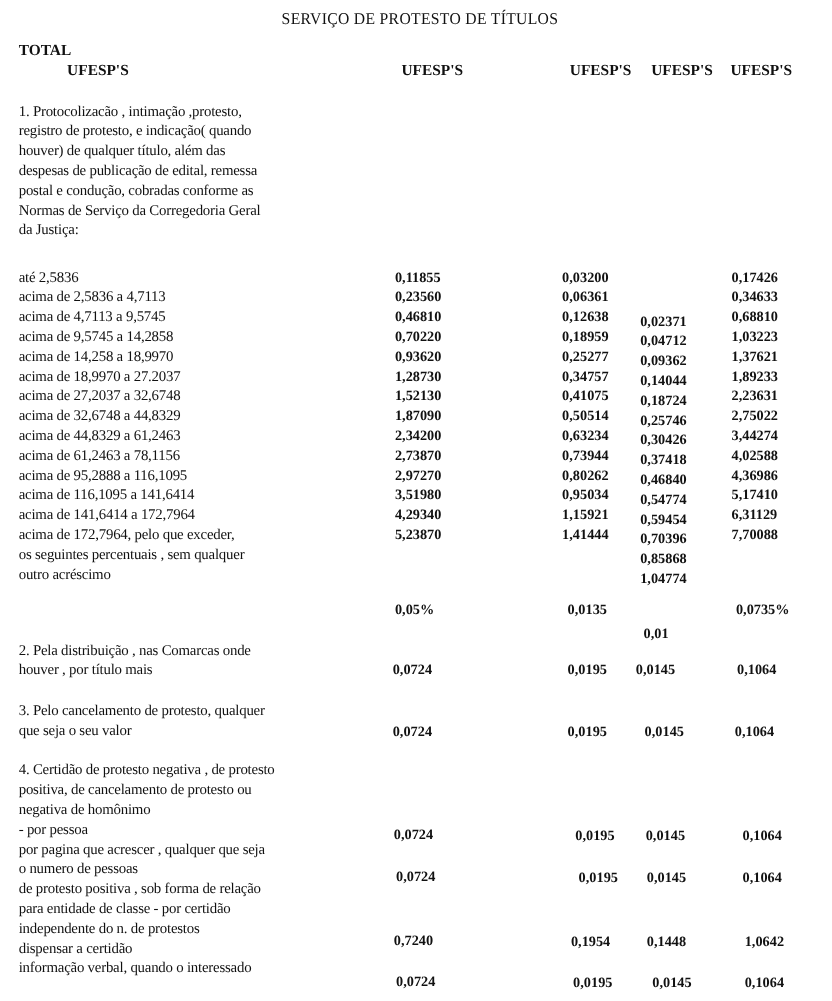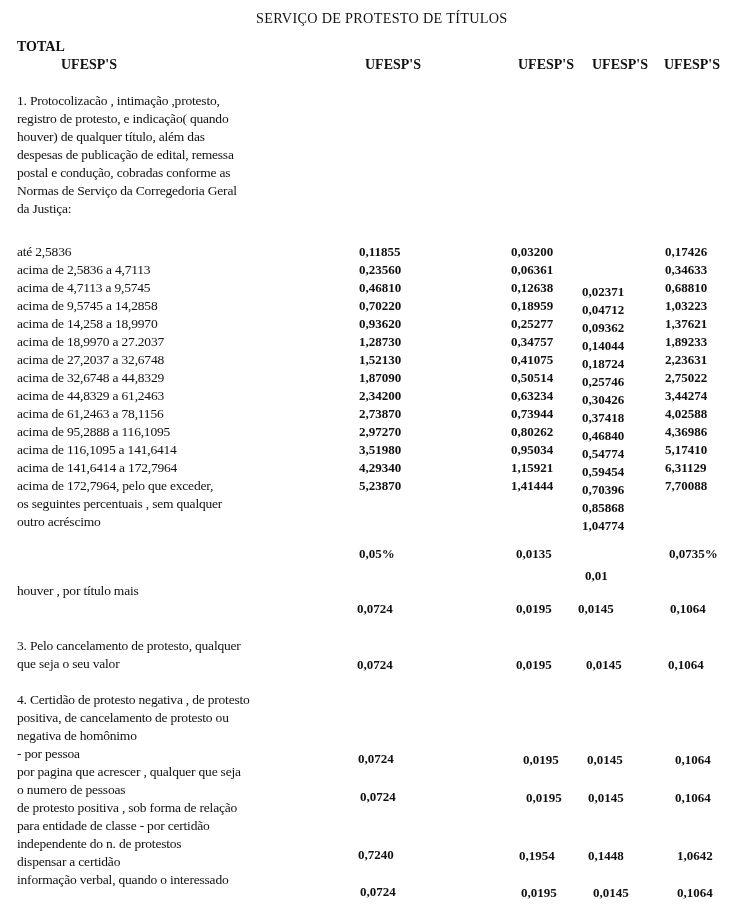--- a/index.html
+++ b/index.html
@@ -123,20 +123,21 @@
   <div>6,31129</div>
   <div>7,70088</div>
 </div>
 
 <div class="abs num" style="left:359px; top:545px;">0,05%</div>
 <div class="abs num" style="left:516px; top:545px;">0,0135</div>
 <div class="abs num" style="left:585px; top:545px;margin-top:22px;">0,01</div>
 <div class="abs num" style="left:669px; top:545px;">0,0735%</div>
 
 <div class="block txt" style="top:582px;">
+  <div>2. Pela distribuição , nas Comarcas onde</div>
   <div>houver , por título mais</div>
 </div>
 <div class="abs num" style="left:357px; top:600px;">0,0724</div>
 <div class="abs num" style="left:516px; top:600px;">0,0195</div>
 <div class="abs num" style="left:578px; top:600px;">0,0145</div>
 <div class="abs num" style="left:670px; top:600px;">0,1064</div>
 
 <div class="block txt" style="top:637px;">
   <div>3. Pelo cancelamento de protesto, qualquer</div>
   <div>que seja o seu valor</div>

